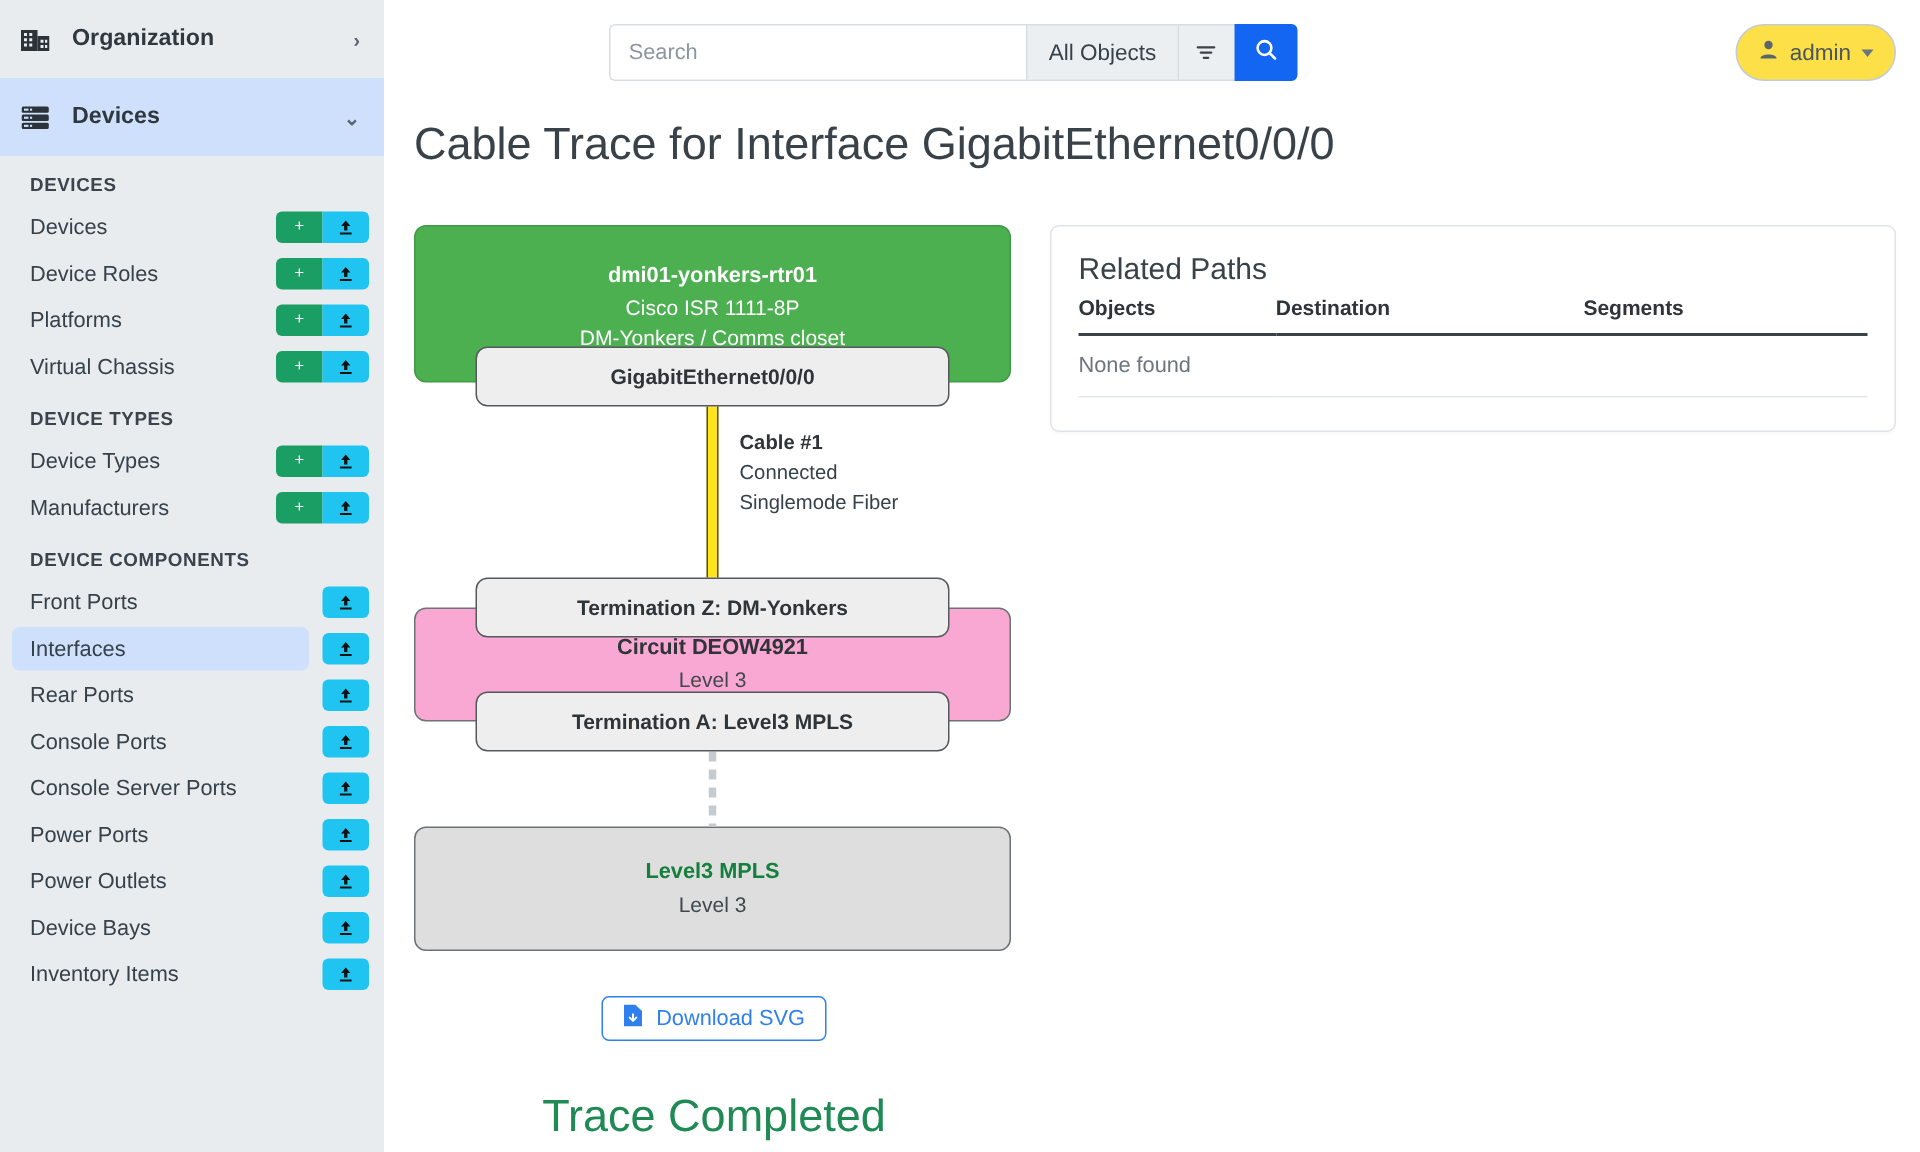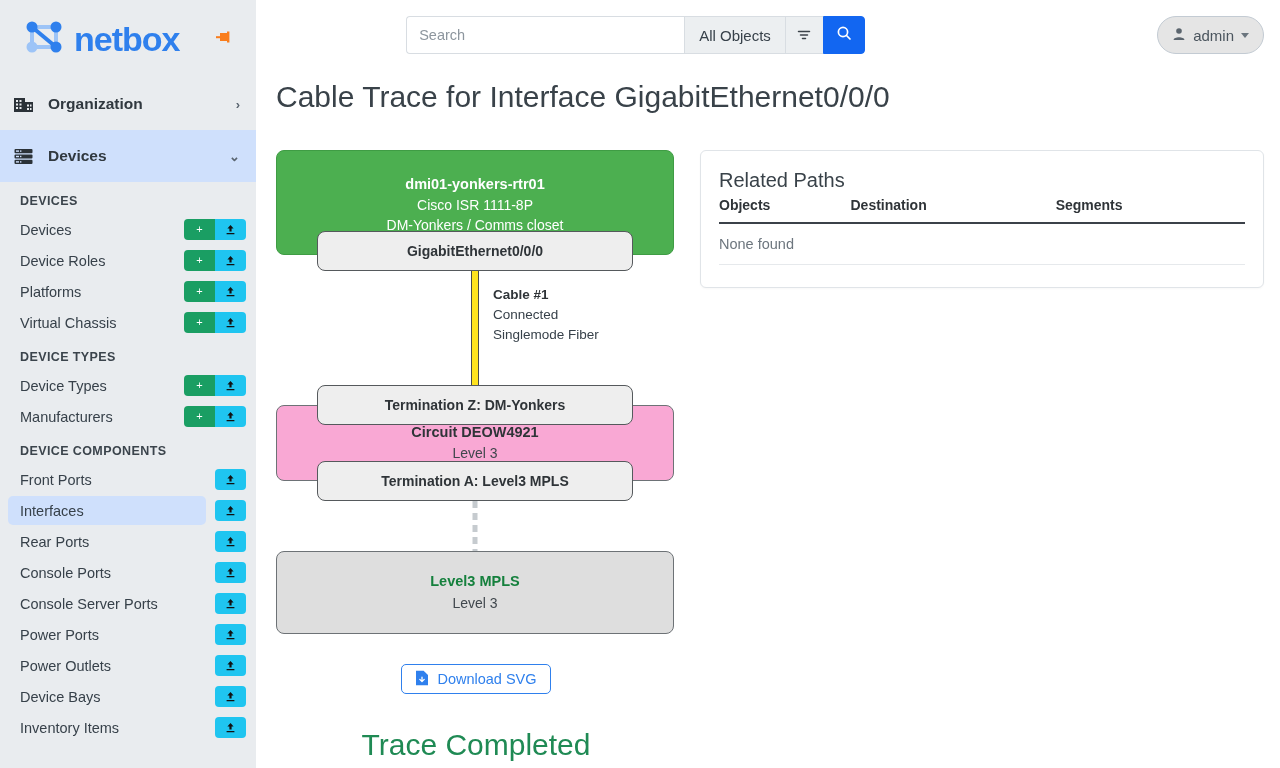--- a/index.html
+++ b/index.html
@@ -106,21 +106,21 @@
   }
   .search-go {
     display: flex; align-items: center; justify-content: center;
     width: 42px; background: #1266f1; border: 1px solid #1266f1;
     border-radius: 0 4px 4px 0; cursor: pointer;
   }
   .user-btn {
     display: flex; align-items: center; gap: 7px;
     height: 38px; padding: 0 14px;
     border: 1px solid #c3cbd3; border-radius: 19px;
-    font-size: 15px; color: #4b555e; cursor: pointer; background: #e5e5e5;
+    font-size: 15px; color: #4b555e; cursor: pointer; background: #fde047;
     margin-left: auto;
   }
   .caret-dn {
     width: 0; height: 0; border-left: 4.5px solid transparent;
     border-right: 4.5px solid transparent; border-top: 5.5px solid #6b757e;
   }
 
   .page-title {
     font-size: 30px; font-weight: 400; color: #394249;
     padding: 10px 0 0 20px; margin: 0;
@@ -222,44 +222,20 @@
     border-bottom: 1px solid #e6e9ec;
   }
 </style>
 </head>
 <body>
 
 <div class="app">
 
   <aside class="sidebar">
 
-    <div class="sidebar-brand">
-      <div class="brand-logo">
-        <span>
-          <svg width="46" height="44" viewBox="0 0 46 44">
-            <g stroke="#2f80ed" stroke-width="4" fill="none">
-              <path d="M10 32 L10 12 L34 12 L34 32 Z" stroke="#9dc4f7"></path>
-              <path d="M10 12 L34 32" stroke="#2f80ed"></path>
-            </g>
-            <circle cx="10" cy="12" r="5.5" fill="#2f80ed"></circle>
-            <circle cx="34" cy="12" r="5.5" fill="#2f80ed"></circle>
-            <circle cx="10" cy="32" r="5.5" fill="#9dc4f7"></circle>
-            <circle cx="34" cy="32" r="5.5" fill="#2f80ed"></circle>
-          </svg>
-        </span>
-        <span class="brand-word">netbox</span>
-      </div>
-      <span class="pin-icon">
-        <svg width="18" height="14" viewBox="0 0 18 14">
-          <rect x="4" y="3" width="8" height="8" fill="#f97d1c"></rect>
-          <rect x="0" y="6.2" width="5" height="2" fill="#f97d1c"></rect>
-          <rect x="11" y="1.5" width="2.4" height="11" fill="#f97d1c"></rect>
-        </svg>
-      </span>
-    </div>
 
     <div class="nav-group">
       <span class="ng-icon">
         <svg width="19" height="19" viewBox="0 0 19 19">
           <rect x="0" y="3" width="11" height="14" fill="#2b3238"></rect>
           <rect x="11" y="7" width="8" height="10" fill="#2b3238"></rect>
           <g fill="#e9ecef">
             <rect x="2" y="5" width="2" height="2"></rect>
               <rect x="5.5" y="5" width="2" height="2"></rect>
             <rect x="2" y="8.5" width="2" height="2"></rect>

